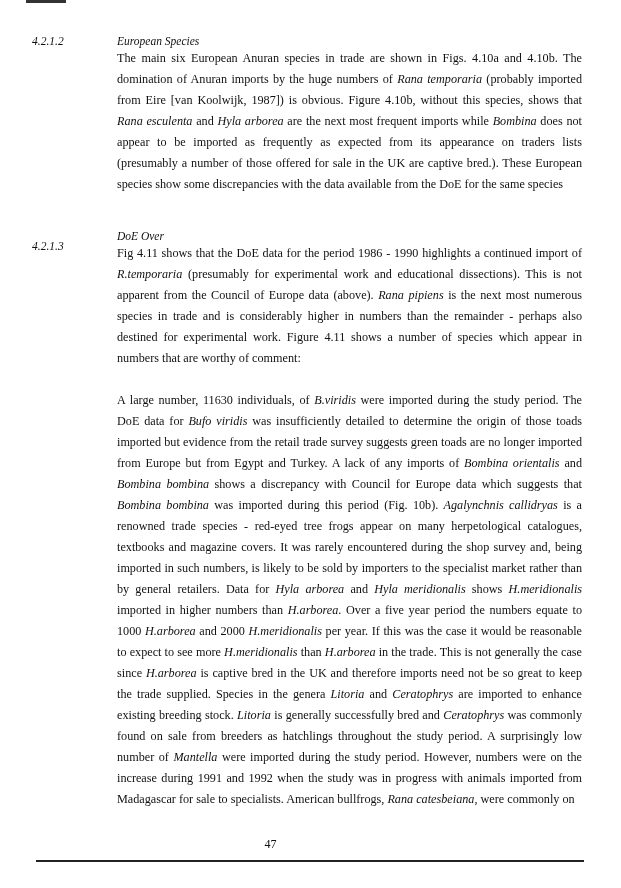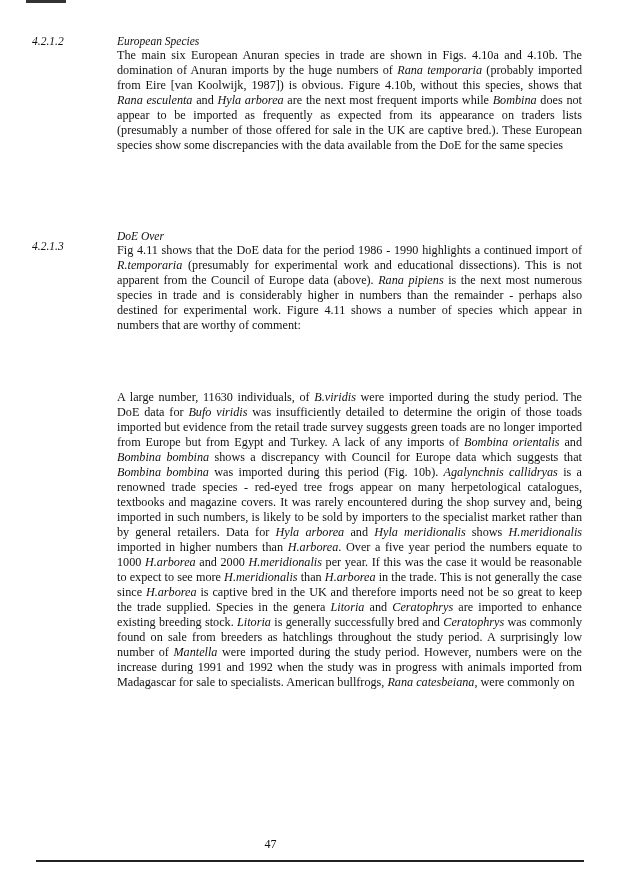--- a/index.html
+++ b/index.html
@@ -15,21 +15,21 @@
     .sec-num {
       position: absolute; left: 32px;
       font-style: italic; font-size: 11.5px;
     }
     .sec-title {
       position: absolute; left: 117px;
       font-style: italic; font-size: 11.5px;
     }
     .para {
       position: absolute; left: 117px; width: 465px;
-      font-size: 12.2px; line-height: 15px;
+      font-size: 12.2px; line-height: 21px;
       text-align: justify;
     }
     .para i { font-style: italic; }
     .page-number {
       position: absolute; left: 0; width: 541px; top: 837px;
       text-align: center; font-size: 12px;
     }
     .footer-rule {
       position: absolute; left: 36px; top: 860px; width: 548px; height: 1.5px;
       background: #222;

